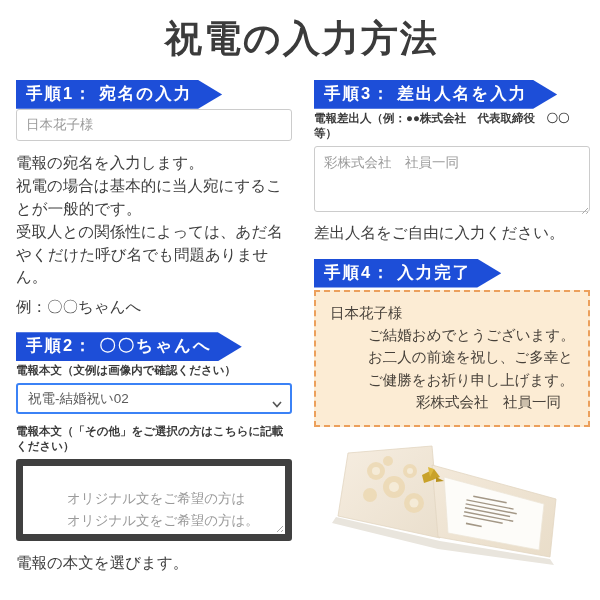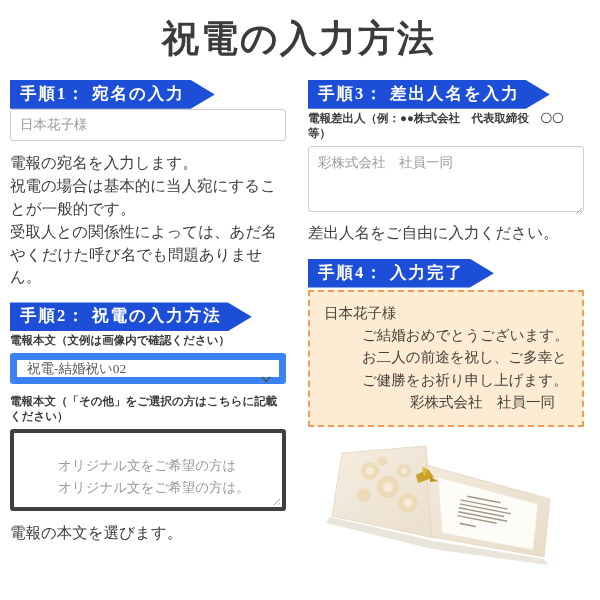--- a/index.html
+++ b/index.html
@@ -1,21 +1,21 @@
 <!DOCTYPE html>
 <html lang="ja"><head>
 <meta charset="utf-8">
 <style>
   * { margin:0; padding:0; box-sizing:border-box; }
   html,body { width:600px; height:600px; }
   body {
     font-family:"Liberation Sans","DejaVu Sans",sans-serif;
     background:#ffffff; color:#3e3e3e; overflow:hidden;
   }
-  .page { position:relative; width:600px; height:568px; padding:10px 12px 0 10px;font-family:Liberation Serif, serif; }
+  .page { position:relative; width:600px; height:568px; padding:10px 12px 0 16px; }
   .page-title {
     text-align:center; font-size:37px; font-weight:bold; color:#3b3b3b;
     letter-spacing:2px; margin:4px 0 16px 0;
   }
   .cols { display:flex; gap:22px; }
   .col { width:276px; flex:0 0 276px; }
 
   .banner {
     display:inline-block; color:#fff; font-size:16.5px; font-weight:bold;
     letter-spacing:2px; background:#1d4ed8; padding:4px 30px 5px 10px;
@@ -24,28 +24,28 @@
   }
   .field-label { font-size:11.5px; font-weight:bold; color:#3a3a3a; margin:2px 0 5px 0; }
 
   .text-input {
     width:100%; border:1px solid #ccc; border-radius:3px; background:#fff;
     font-family:inherit; font-size:13.5px; color:#555; padding:7px 9px; height:32px;
   }
   .text-input::placeholder { color:#9a9a9a; opacity:1; }
 
   .select-box {
-    position:relative; width:100%; border:7px solid #3b82f6; border-radius:3px;
+    position:relative; width:100%; border:2px solid #3b82f6; border-radius:3px;
     background:#fff; height:31px; display:flex; align-items:center;
     padding:0 26px 0 10px; font-size:13.5px; color:#5a5a5a; cursor:pointer;
   }
   .select-box .chev { position:absolute; right:8px; top:11px; }
 
   .fake-textarea {
-    position:relative; width:100%; border:4px solid #404040; border-radius:3px;
+    position:relative; width:100%; border:7px solid #404040; border-radius:3px;
     background:#fff; color:#9a9a9a; font-size:13.5px; line-height:1.65;
     padding:9px 12px;
   }
   .fake-textarea.tall { height:82px; padding-top:22px; padding-left:44px; }
   .real-textarea {
     width:100%; height:66px; border:1px solid #ccc; border-radius:3px;
     background:#fff; font-family:inherit; font-size:13.5px; color:#555;
     padding:7px 9px; resize:none;
   }
   .real-textarea::placeholder { color:#9a9a9a; opacity:1; }
@@ -81,23 +81,24 @@
     <div class="col">
 
       <div class="banner">手順1： 宛名の入力</div>
 
       <input class="text-input" type="text" placeholder="日本花子様" style="">
 
       <div class="body-text">
         <div>電報の宛名を入力します。</div>
         <div>祝電の場合は基本的に当人宛にすることが一般的です。</div>
         <div>受取人との関係性によっては、あだ名やくだけた呼び名でも問題ありません。</div>
-      </div>
-
-      <div class="banner step2-gap">手順2： 祝電の入力方法</div>
+        <div class="example-line">例：〇〇ちゃんへ</div>
+      </div>
+
+      <div class="banner step2-gap">手順2： 〇〇ちゃんへ</div>
 
       <div class="field-label">電報本文（文例は画像内で確認ください）</div>
       <div class="select-box">
         <span>祝電-結婚祝い02</span>
         <span class="chev">
           <svg width="10" height="7" viewBox="0 0 10 7">
               <polyline points="1,1 5,5.5 9,1" fill="none" stroke="#555" stroke-width="1.6"></polyline>
             </svg>
         </span>
       </div>

